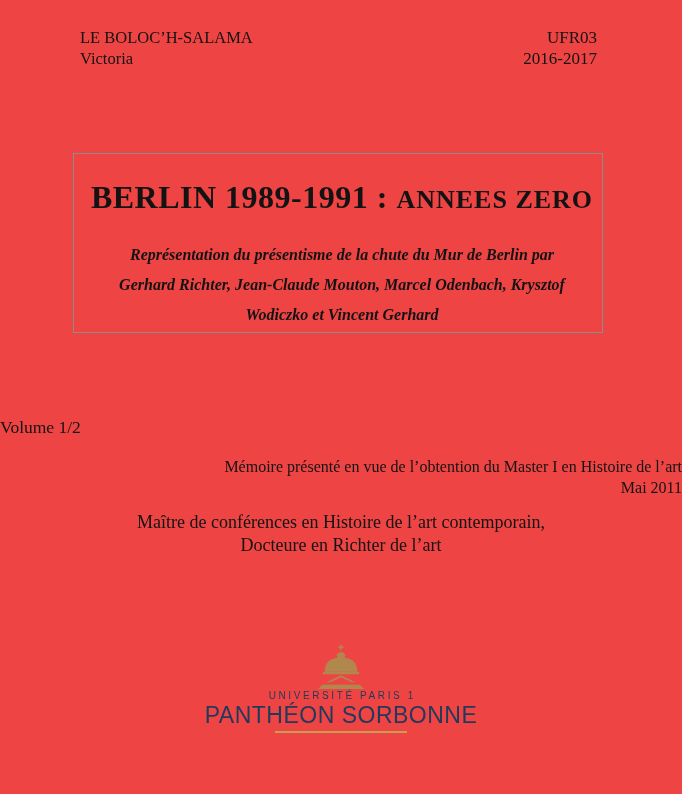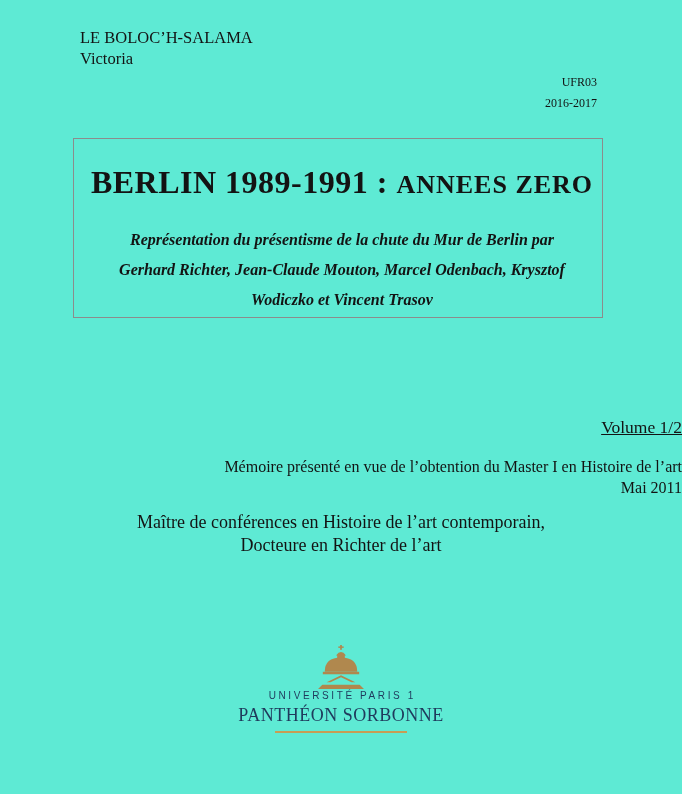--- a/index.html
+++ b/index.html
@@ -11,35 +11,35 @@
   }
   * { margin: 0; padding: 0; box-sizing: border-box; }
   html, body { background: #ffffff; }
   body {
     width: 682px; height: 794px;
     font-family: "Liberation Serif", "DejaVu Serif", serif;
     color: var(--text);
     position: relative;
     overflow: hidden;
   }
-  .page { position: absolute; inset: 0; background: #5eead4; }
+  .page { position: absolute; inset: 0; background: #ef4444; }
 
   
   .header-left {
     position: absolute; left: 80px; top: 27px;
     font-size: 16.5px; line-height: 21px; text-align: left;
   }
   .header-right {
     position: absolute; right: 85px; top: 27px;
-    font-size: 12px; line-height: 21px; text-align: right; margin-top: 45px;
+    font-size: 17px; line-height: 21px; text-align: right;
   }
 
   
   .title-box {
-    position: absolute; left: 73px; top: 138px;
+    position: absolute; left: 73px; top: 153px;
     width: 530px; height: 180px;
     border: 1px solid var(--box-border);
     text-align: center;
     padding: 24px 2px 0 10px;
   }
   .title {
     font-weight: bold;
     font-size: 32px;
     letter-spacing: 0.5px;
     line-height: 38px;
@@ -51,21 +51,21 @@
     font-weight: bold;
     font-style: italic;
     font-size: 16px;
     line-height: 30px;
   }
   .subtitle .line { display: block; }
 
   
   .volume {
     position: absolute; left: 0; top: 417px; width: 100%;
-    text-align: right; font-size: 17.5px; text-decoration: underline;
+    text-align: left; font-size: 17.5px;
   }
   .degree {
     position: absolute; left: 0; top: 456px; width: 100%;
     text-align: right; font-size: 16px; line-height: 21px;
   }
   .supervision {
     position: absolute; left: 0; top: 511px; width: 100%;
     text-align: center; font-size: 18px; line-height: 22.5px;
   }
 
@@ -76,22 +76,22 @@
   }
   .dome { width: 50px; height: 44px; color: var(--gold); display: block; }
   .logo-top {
     margin-top: 1px;
     font-family: "Liberation Sans", "DejaVu Sans", sans-serif;
     font-size: 10px; letter-spacing: 2.6px;
     color: var(--navy); line-height: 12px;
     white-space: nowrap; padding-left: 2.6px; 
   }
   .logo-main {
-    font-family: Liberation Serif, serif;
-    font-size: 18px; letter-spacing: 0.5px;
+    font-family: Liberation Sans, sans-serif;
+    font-size: 23px; letter-spacing: 0.5px;
     color: var(--navy); line-height: 26px; white-space: nowrap;
   }
   .logo-underline {
     margin-top: 3px; width: 132px; height: 2px;
     background: var(--gold-light);
   }
 </style>
 </head>
 <body>
 
@@ -105,21 +105,21 @@
   <div class="header-right">
     <div>UFR03</div>
     <div>2016-2017</div>
   </div>
 
   <div class="title-box">
     <h1 class="title"><span>BERLIN 1989-1991 : </span><span class="title-sub">ANNEES ZERO</span></h1>
     <p class="subtitle">
       <span class="line">Représentation du présentisme de la chute du Mur de Berlin par</span>
       <span class="line">Gerhard Richter, Jean-Claude Mouton, Marcel Odenbach, Krysztof</span>
-      <span class="line">Wodiczko et Vincent Trasov</span>
+      <span class="line">Wodiczko et Vincent Gerhard</span>
     </p>
   </div>
 
   <div class="volume">Volume 1/2</div>
 
   <div class="degree">
     <div>Mémoire présenté en vue de l’obtention du Master I en Histoire de l’art</div>
     <div>Mai 2011</div>
   </div>
 

